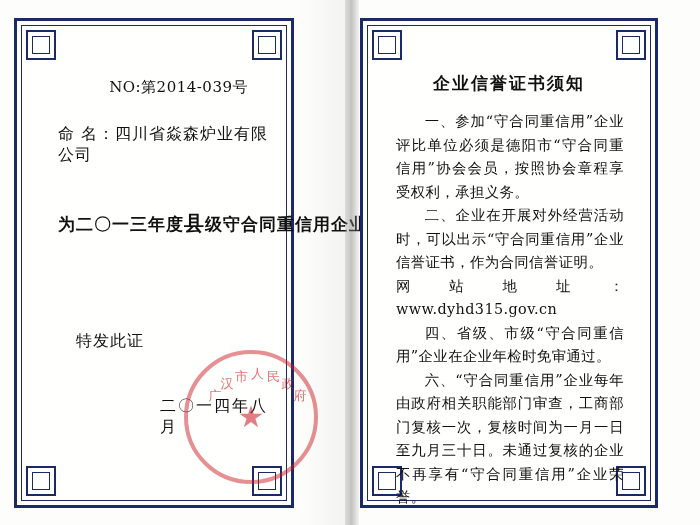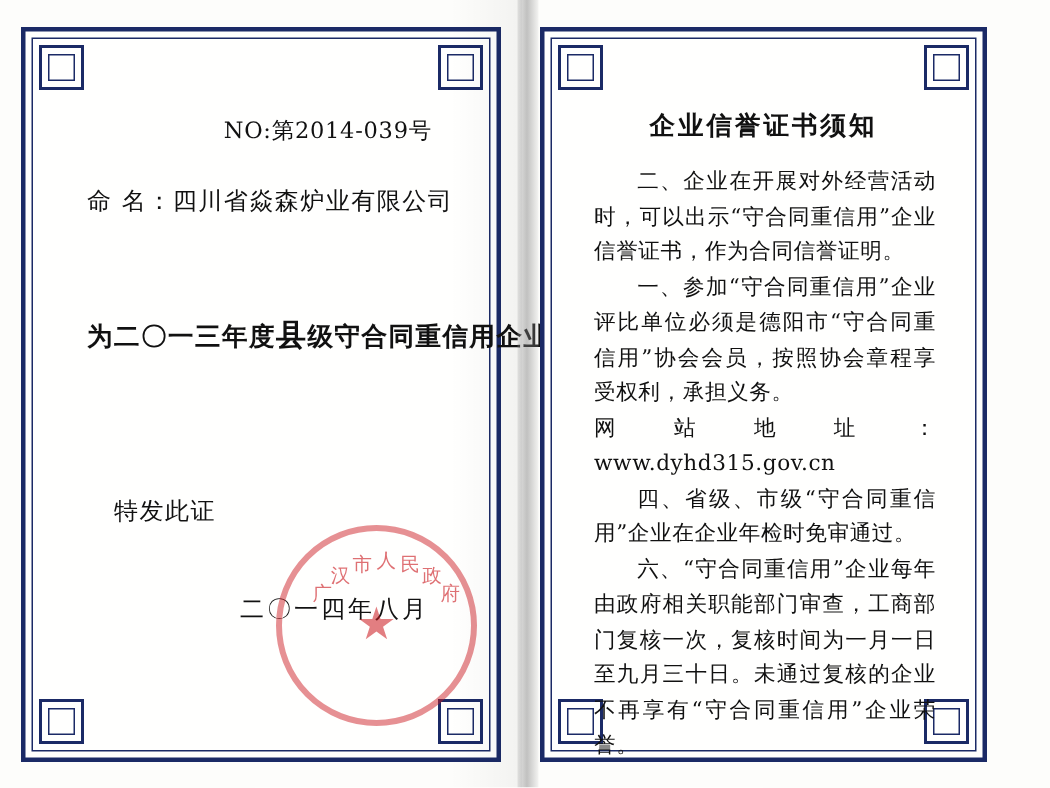--- a/index.html
+++ b/index.html
@@ -37,21 +37,21 @@
     height: 525px;
     background: linear-gradient(to right, rgba(0,0,0,0.0), rgba(0,0,0,0.045));
     z-index: 4;
   }
   .page {
     position: absolute;
     top: 18px;
     height: 490px;
     background: #fffffe;
   }
-  .page-left { left: 14px; width: 320px; }
+  .page-left { left: 14px; width: 280px; }
   .page-right { left: 360px; width: 298px; }
 
   
   .frame-outer {
     position: absolute;
     inset: 0;
     border: 3px solid #1b2a66;
   }
   .frame-inner {
     position: absolute;
@@ -265,22 +265,22 @@
     <div class="frame-inner"></div>
     <div class="corner c-tl"></div>
     <div class="corner c-tr"></div>
     <div class="corner c-bl"></div>
     <div class="corner c-br"></div>
 
     <div class="content">
       <div class="notice-title">企业信誉证书须知</div>
 
       <div class="notice-body">
+        <p>一、参加“守合同重信用”企业评比单位必须是德阳市“守合同重信用”协会会员，按照协会章程享受权利，承担义务。</p>
         <p>二、企业在开展对外经营活动时，可以出示“守合同重信用”企业信誉证书，作为合同信誉证明。</p>
-        <p>一、参加“守合同重信用”企业评比单位必须是德阳市“守合同重信用”协会会员，按照协会章程享受权利，承担义务。</p>
         <p class="noindent">网站地址：www.dyhd315.gov.cn</p>
         <p>四、省级、市级“守合同重信用”企业在企业年检时免审通过。</p>
         <p>六、“守合同重信用”企业每年由政府相关职能部门审查，工商部门复核一次，复核时间为一月一日至九月三十日。未通过复核的企业不再享有“守合同重信用”企业荣誉。</p>
       </div>
     </div>
   </div>
 
 </div>
 
 </body></html>

